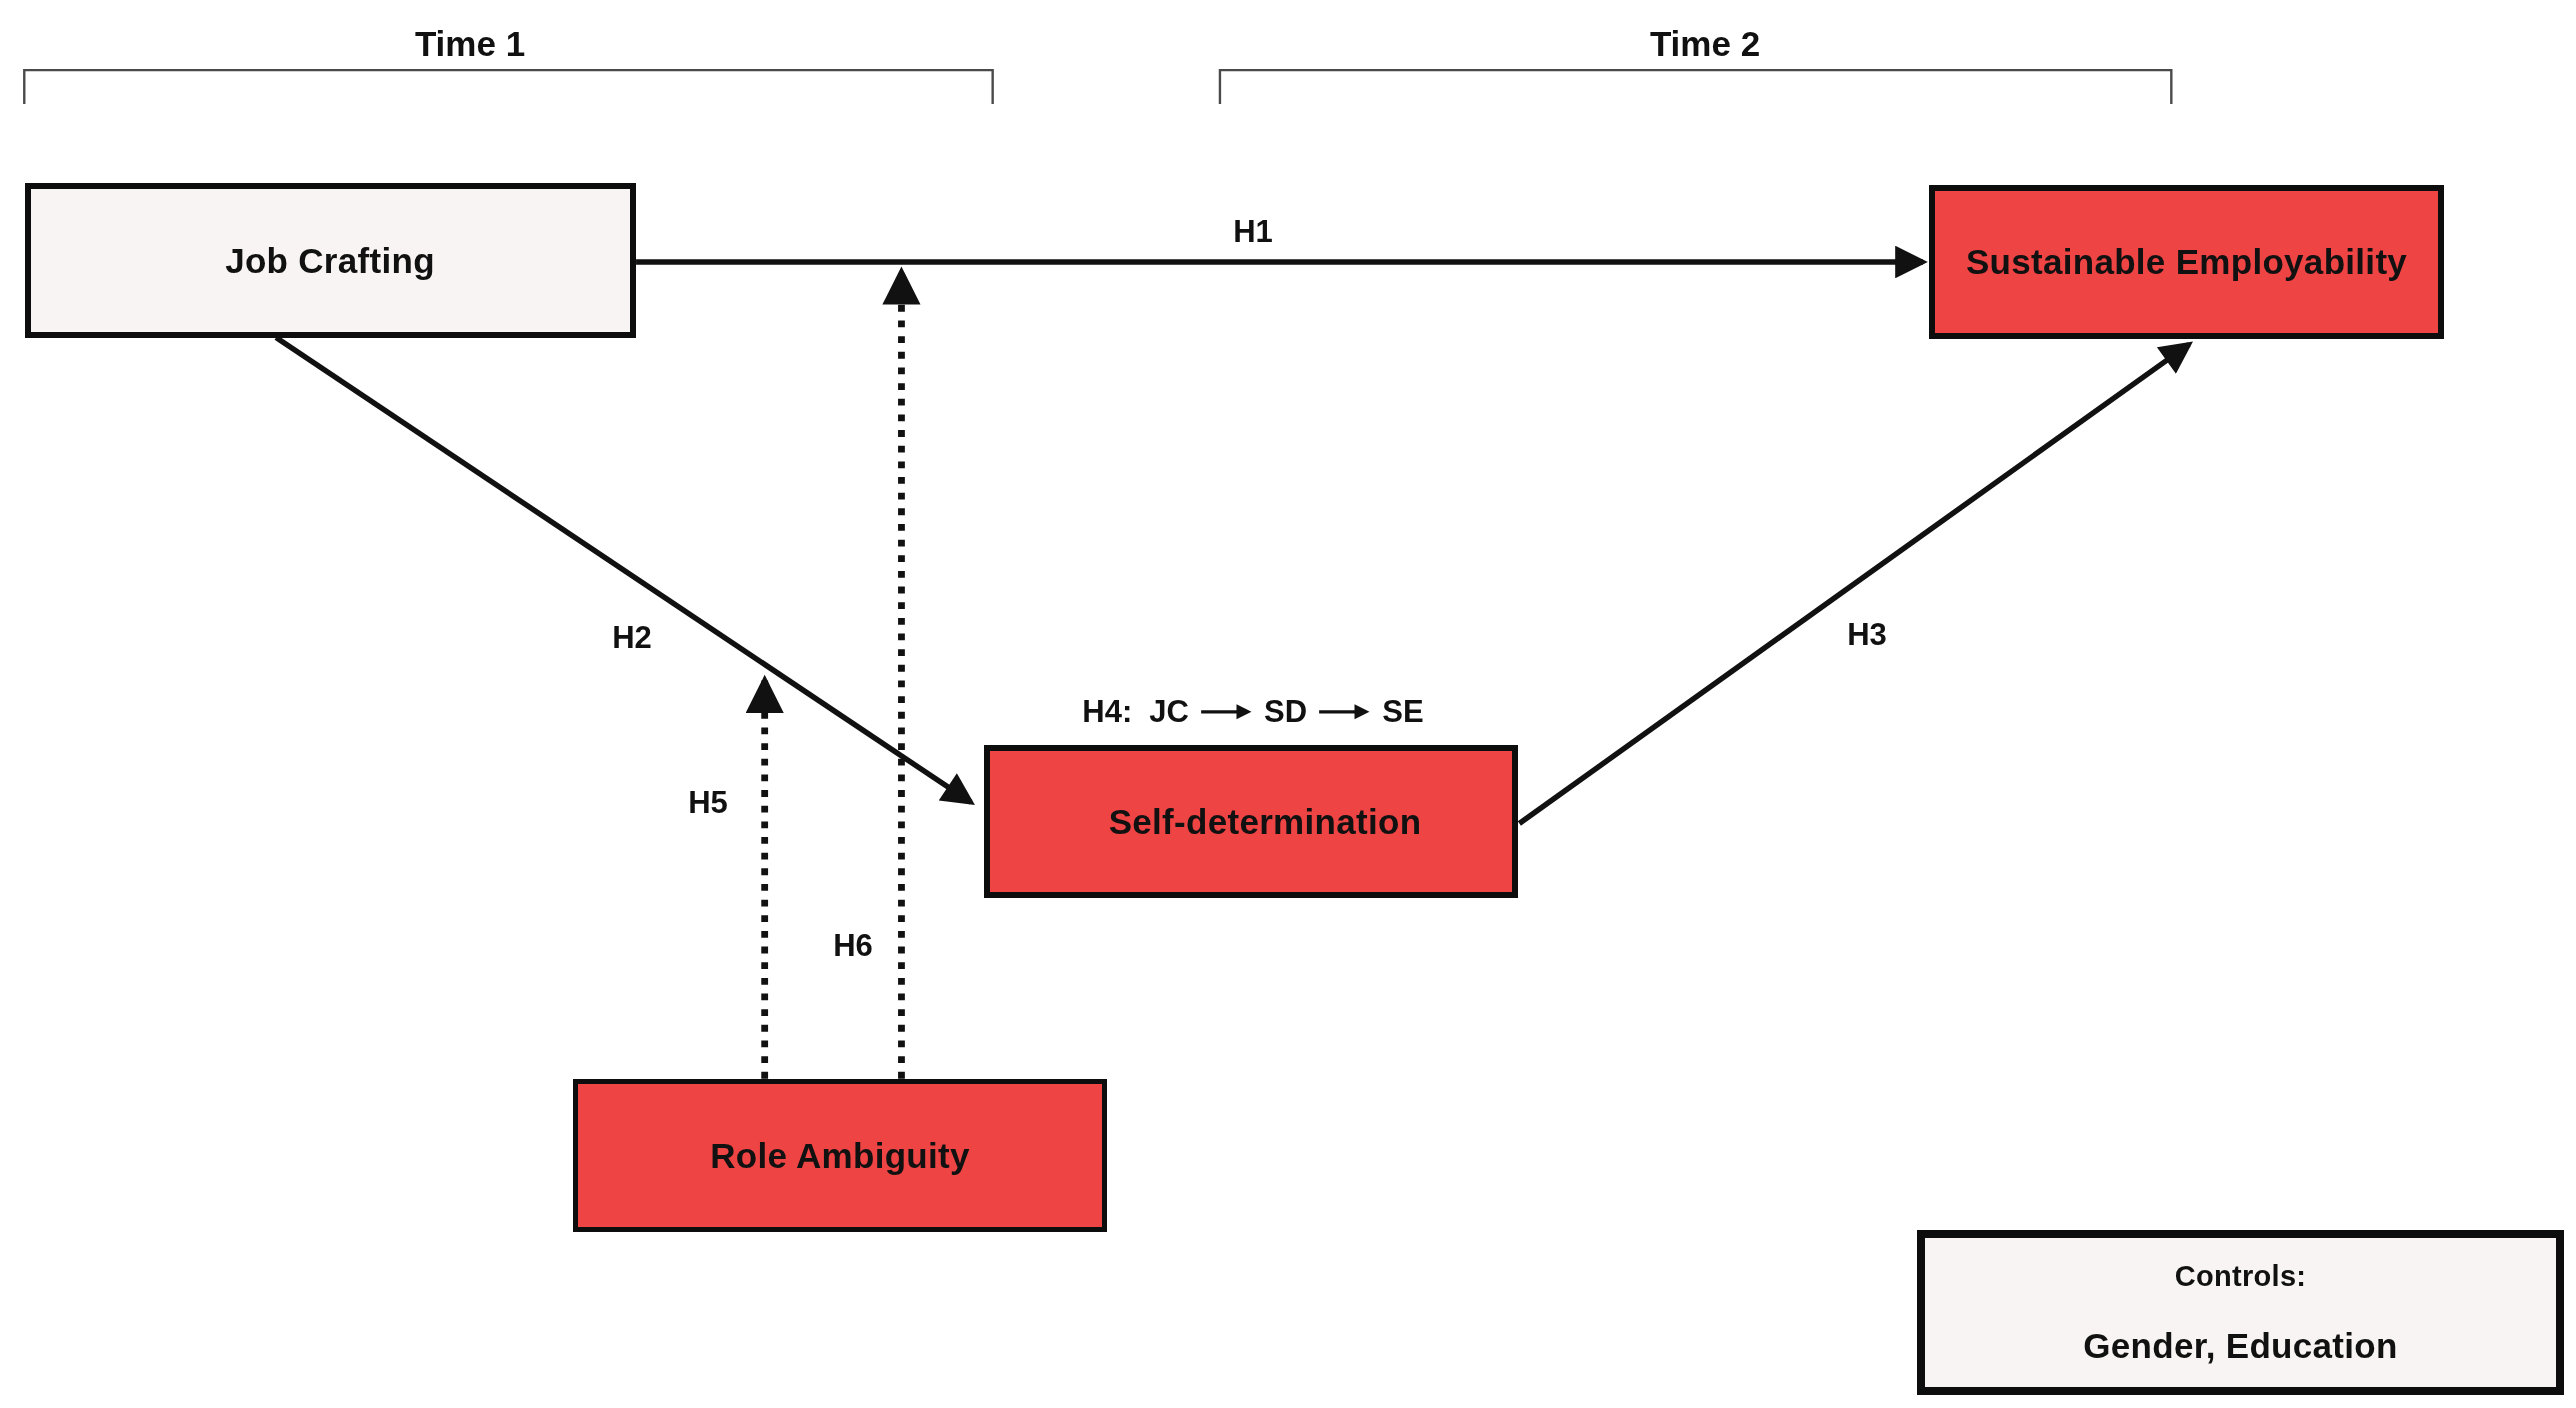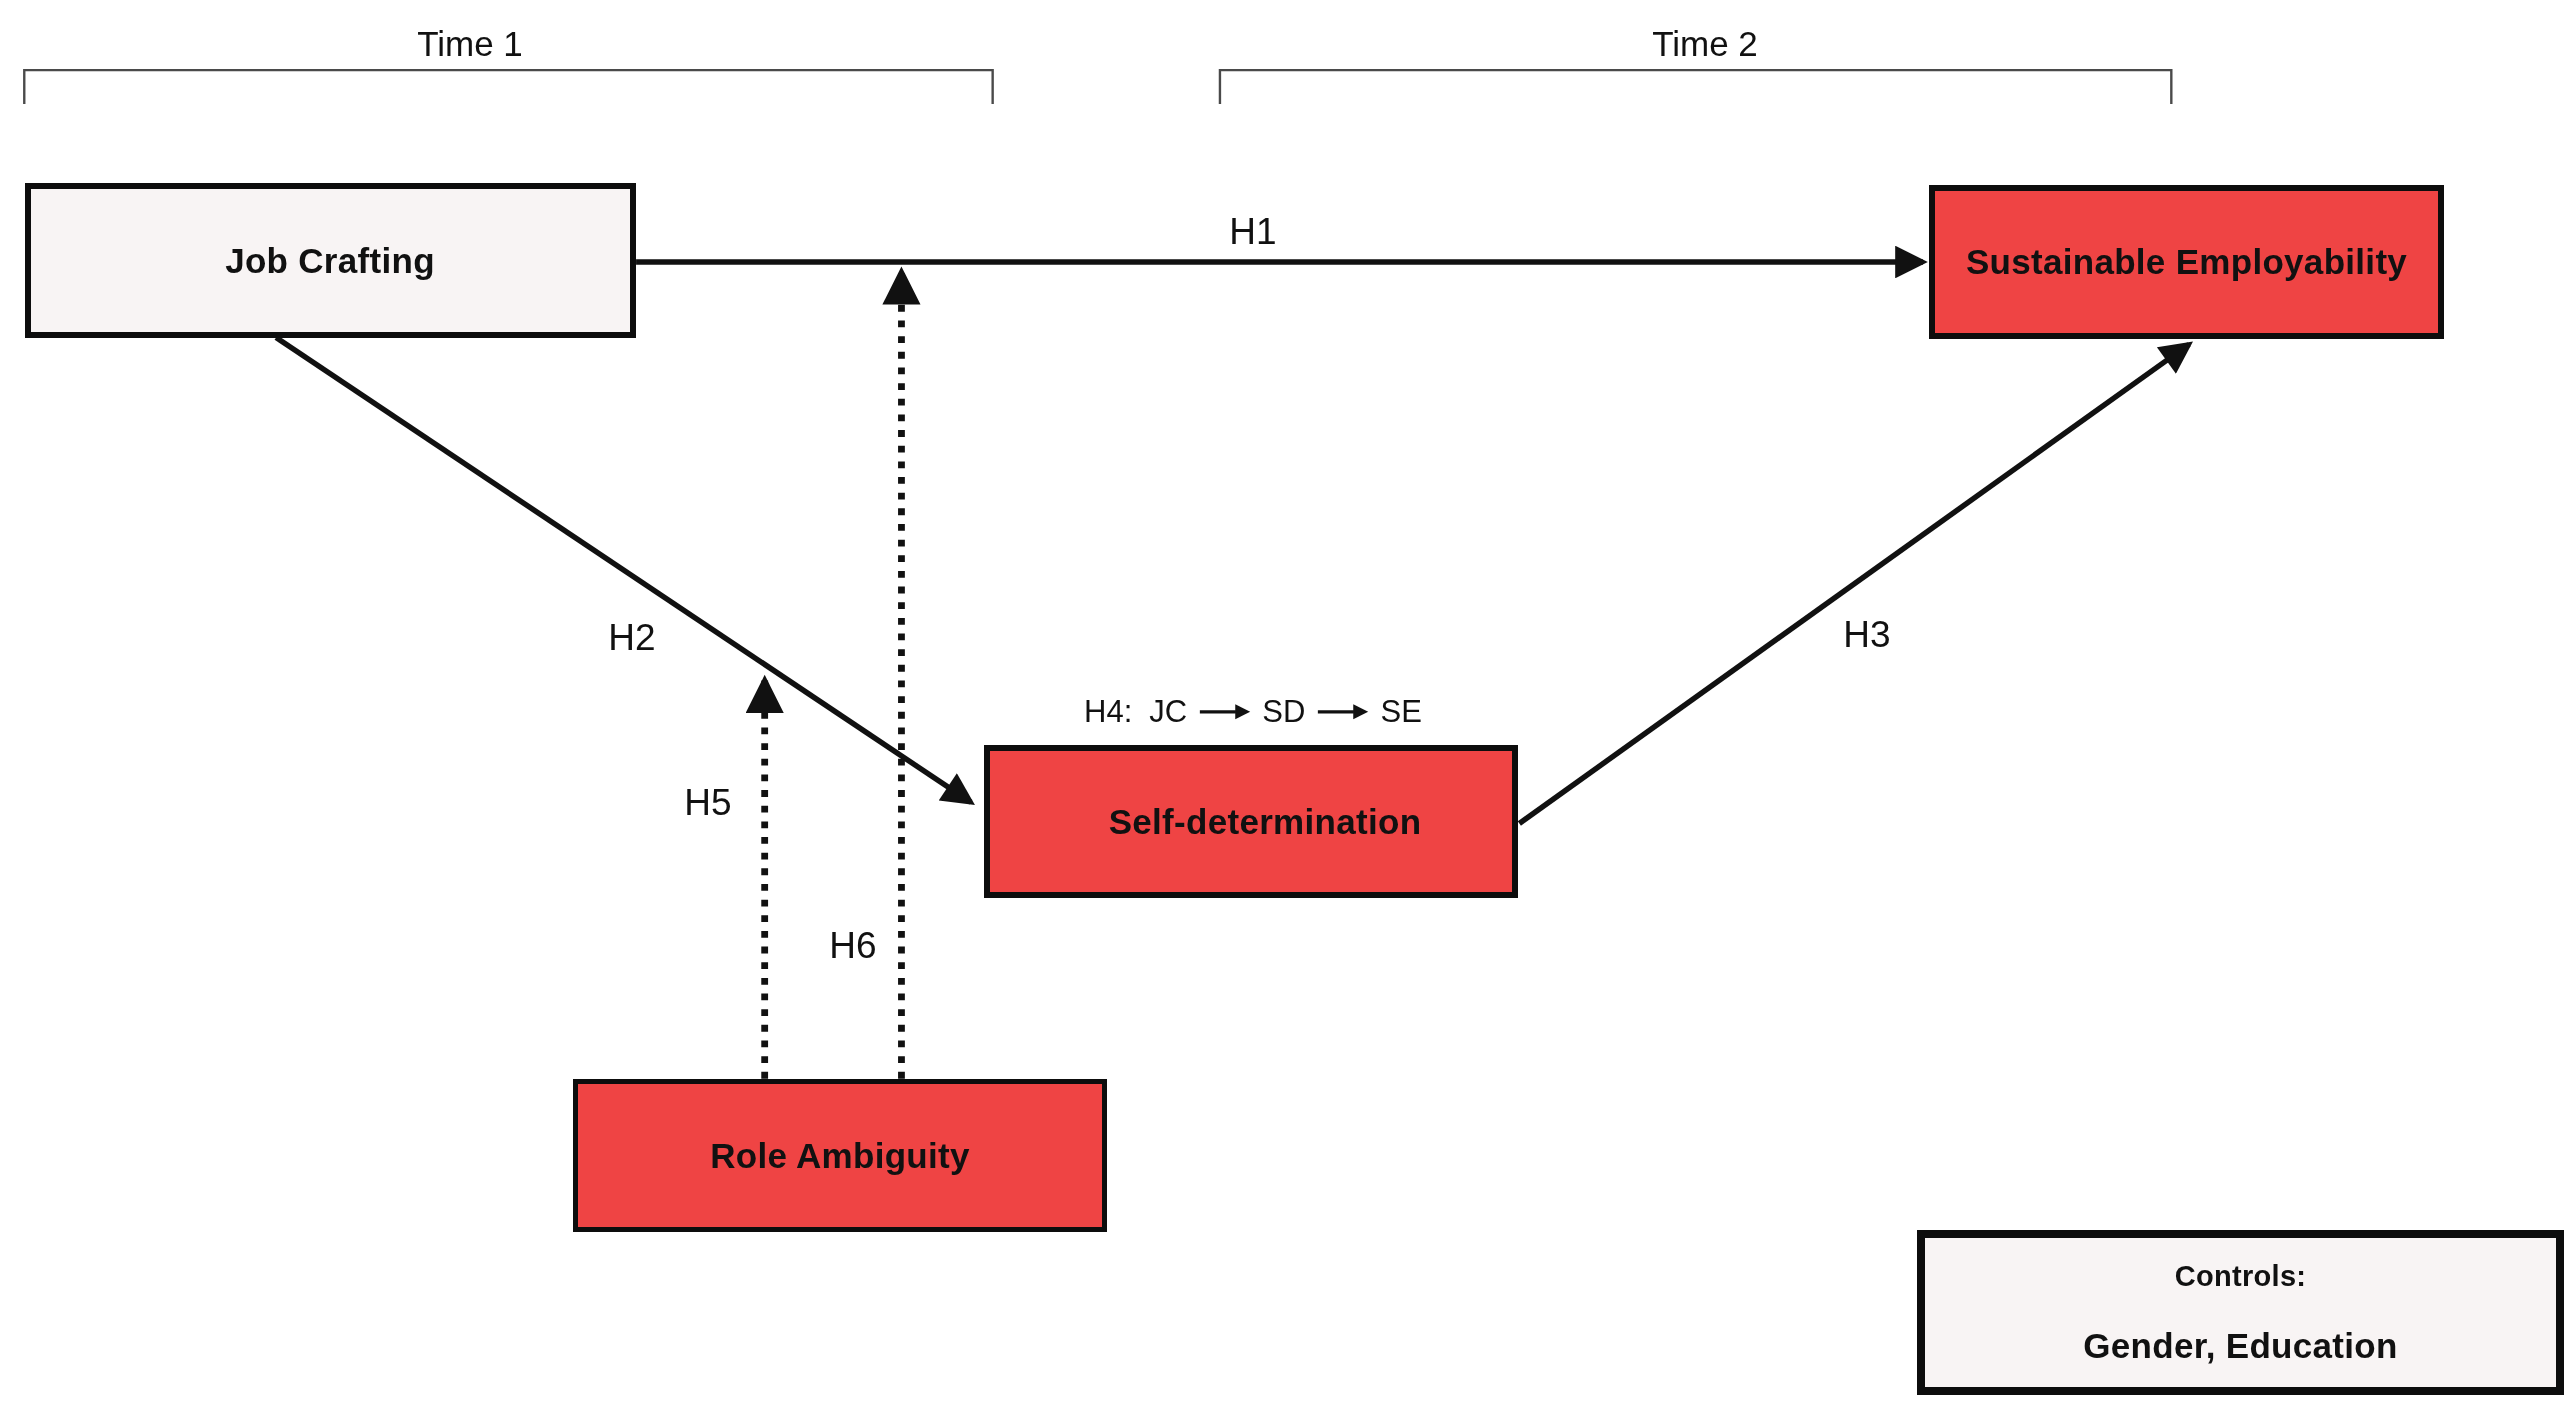--- a/index.html
+++ b/index.html
@@ -42,26 +42,26 @@
   .box-role         { left: 573px;  top: 1079px; width: 534px; height: 153px; border: 5.4px  solid #0d0d0d; }
   .box-controls     { left: 1917px; top: 1230px; width: 647px; height: 165px; border: 8.2px solid #0d0d0d;
                       flex-direction: column; gap: 33px; }
   .box-controls .controls-heading { font-size: 29px; }
   .box-controls .controls-items   { font-size: 35px; }
 
   
   .lbl {
     position: absolute;
     transform: translate(-50%, -50%);
-    font-weight: normal;
+    font-weight: bold;
     color: #111;
     white-space: nowrap;
   }
   .lbl-time { font-size: 35px; }
-  .lbl-h    { font-size: 37px; }
+  .lbl-h    { font-size: 31px; }
 
   .lbl-time1 { left: 470px;  top: 44px;  }
   .lbl-time2 { left: 1705px; top: 44px;  }
   .lbl-h1    { left: 1253px; top: 232px; }
   .lbl-h2    { left: 632px;  top: 638px; }
   .lbl-h3    { left: 1867px; top: 635px; }
   .lbl-h5    { left: 708px; top: 803px;}
   .lbl-h6    { left: 853px; top: 946px;}
 
   

